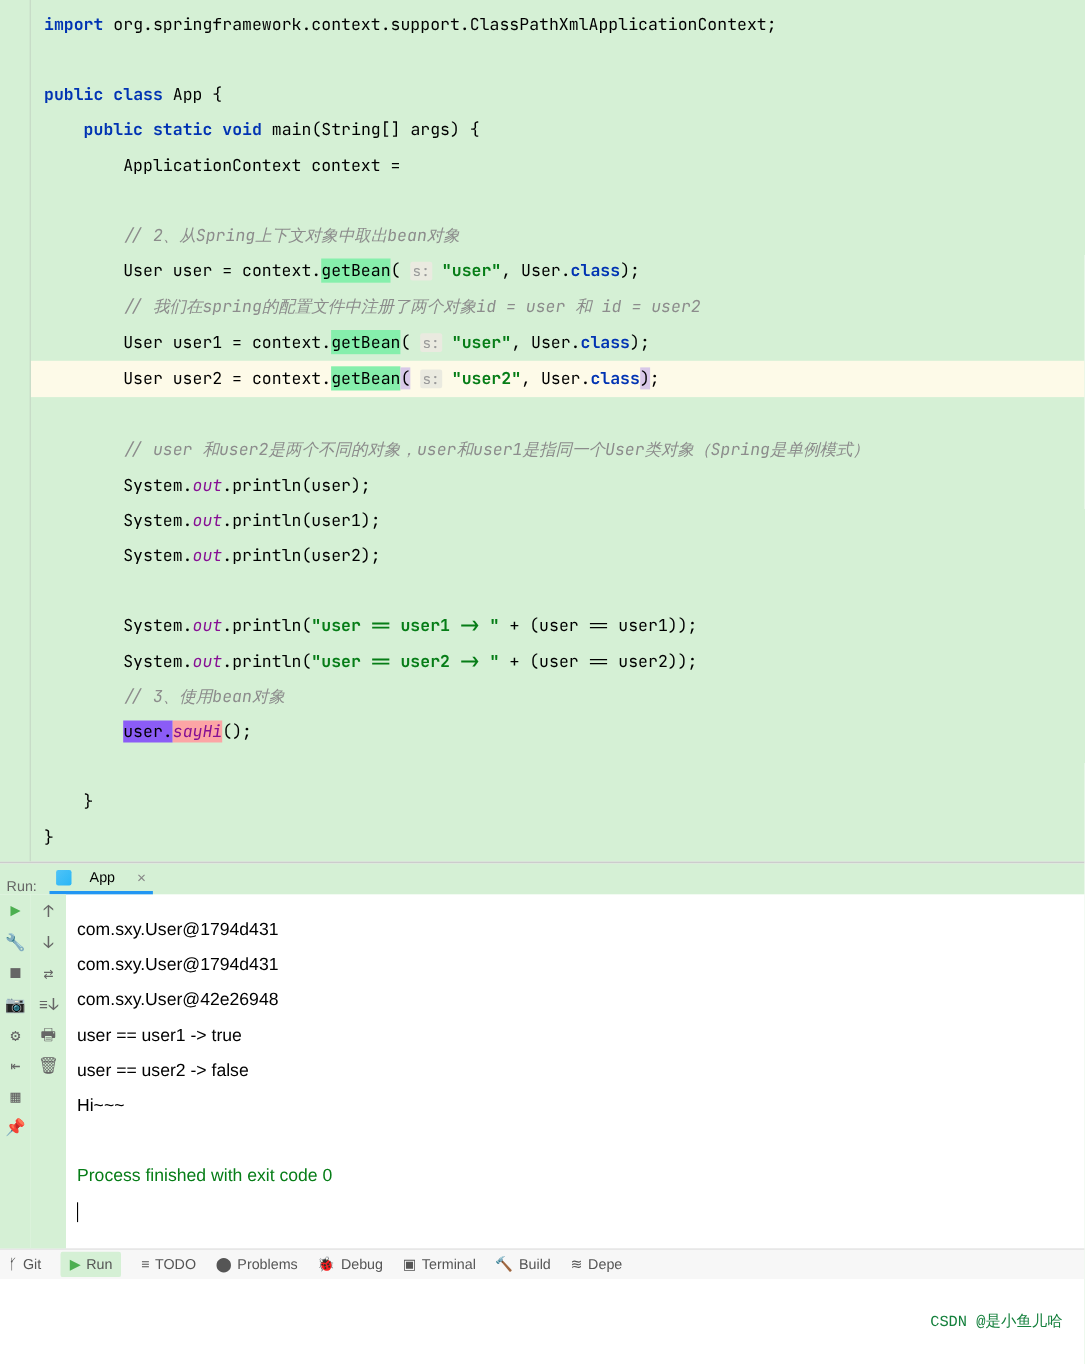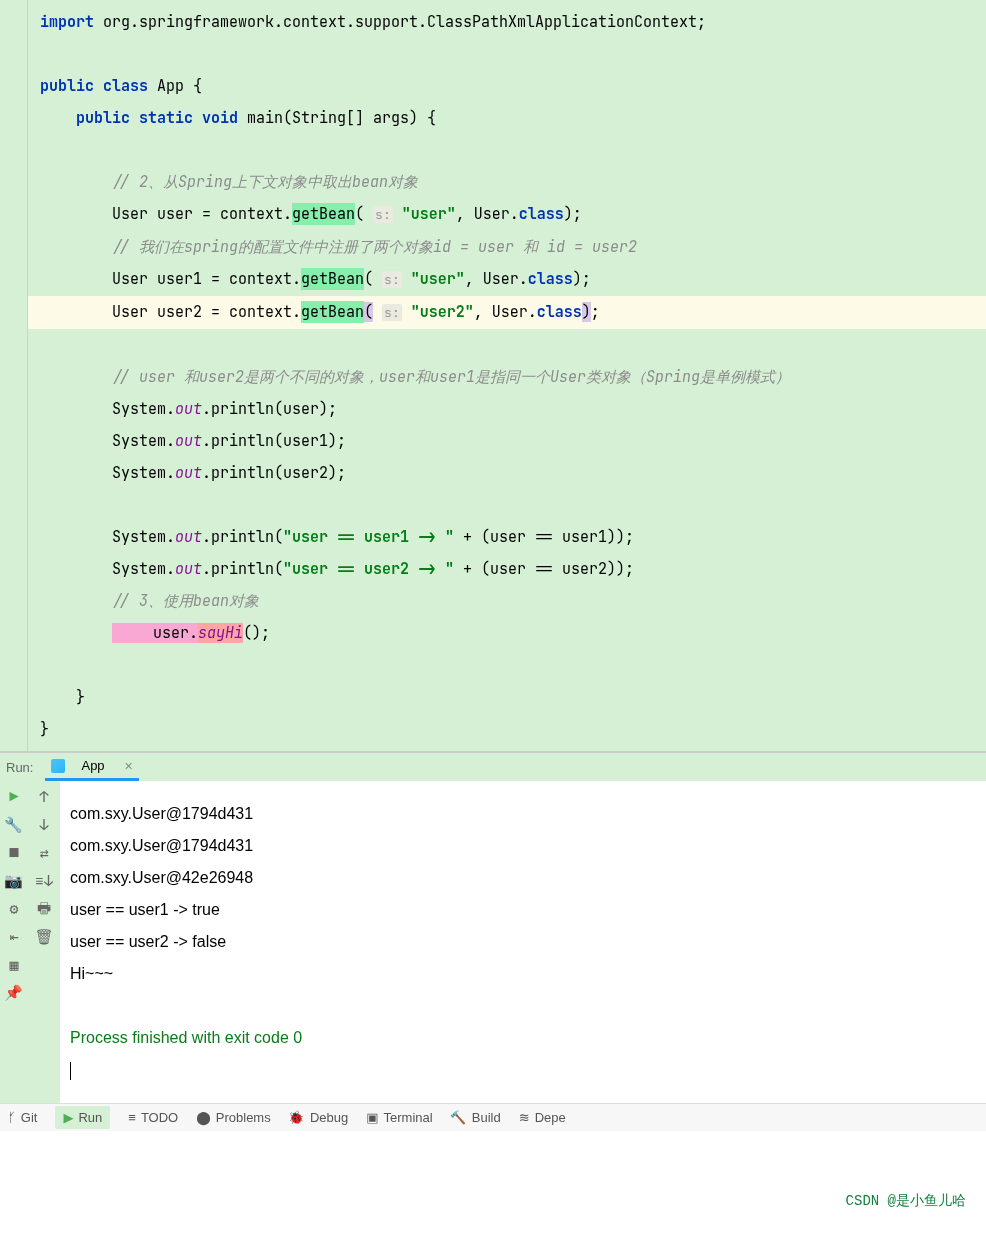--- a/index.html
+++ b/index.html
@@ -44,21 +44,21 @@
     .field { color: #871094; font-style: italic; }
     .hint { color: #999; background: #eaeae0; padding: 0 2px; border-radius: 2px; font-size: 13px; }
     .method-hl { background: #86efac; padding: 1px 0; }
     .paren-hl { background: #d8c8e8; }
     .run-panel {
       border-top: 2px solid #ccc;
       background: #fff;
     }
     .run-header {
       display: flex;
-      align-items: center;
+      align-items: flex-end;
       background: #d5f0d5;
       height: 28px;
       padding: 0 6px;
     }
     .run-label {
       color: #666;
       font-size: 13px;
       margin-right: 12px;
       font-family: sans-serif;
     }
@@ -156,36 +156,37 @@
 </head>
 <body>
 
 <div class="editor">
   <div class="gutter"></div>
   <div class="code-area">
     <div class="line"><span class="kw">import</span> <span>org.springframework.context.support.ClassPathXmlApplicationContext;</span></div>
     <div class="line">&nbsp;</div>
     <div class="line"><span class="kw">public</span> <span class="kw">class</span> <span>App {</span></div>
     <div class="line">    <span class="kw">public</span> <span class="kw">static</span> <span class="kw">void</span> <span>main(String[] args) {</span></div>
+    <div class="line">        <span>ApplicationContext context =</span></div>
     <div class="line">&nbsp;</div>
     <div class="line">        <span class="comment">// 2、从Spring上下文对象中取出bean对象</span></div>
     <div class="line">        <span>User user = context.</span><span class="method-hl">getBean</span><span>(</span> <span class="hint">s:</span> <span class="str">"user"</span><span>, User.</span><span class="kw">class</span><span>);</span></div>
     <div class="line">        <span class="comment">// 我们在spring的配置文件中注册了两个对象id = user 和 id = user2</span></div>
     <div class="line">        <span>User user1 = context.</span><span class="method-hl">getBean</span><span>(</span> <span class="hint">s:</span> <span class="str">"user"</span><span>, User.</span><span class="kw">class</span><span>);</span></div>
     <div class="line highlight-line">        <span>User user2 = context.</span><span class="method-hl">getBean</span><span class="paren-hl">(</span> <span class="hint">s:</span> <span class="str">"user2"</span><span>, User.</span><span class="kw">class</span><span class="paren-hl">)</span>;</div>
     <div class="line">&nbsp;</div>
     <div class="line">        <span class="comment">// user 和user2是两个不同的对象，user和user1是指同一个User类对象（Spring是单例模式）</span></div>
     <div class="line">        <span>System.</span><span class="field">out</span><span>.println(user);</span></div>
     <div class="line">        <span>System.</span><span class="field">out</span><span>.println(user1);</span></div>
     <div class="line">        <span>System.</span><span class="field">out</span><span>.println(user2);</span></div>
     <div class="line">&nbsp;</div>
     <div class="line">        <span>System.</span><span class="field">out</span><span>.println(</span><span class="str">"user == user1 -&gt; "</span><span> + (user == user1));</span></div>
     <div class="line">        <span>System.</span><span class="field">out</span><span>.println(</span><span class="str">"user == user2 -&gt; "</span><span> + (user == user2));</span></div>
     <div class="line">        <span class="comment">// 3、使用bean对象</span></div>
-    <div class="line">        <span style="background:#f9a8d4;padding-left:41px;">user.</span><span class="field" style="background:#fca5a5;">sayHi</span><span>();</span></div>
+    <div class="line">        <span style="background:#8b5cf6;">user.</span><span class="field" style="background:#fca5a5;">sayHi</span><span>();</span></div>
     <div class="line">&nbsp;</div>
     <div class="line">    <span>}</span></div>
     <div class="line"><span>}</span></div>
   </div>
 </div>
 
 <div class="run-panel">
   <div class="run-header">
     <span class="run-label">Run:</span>
     <div class="tab">

